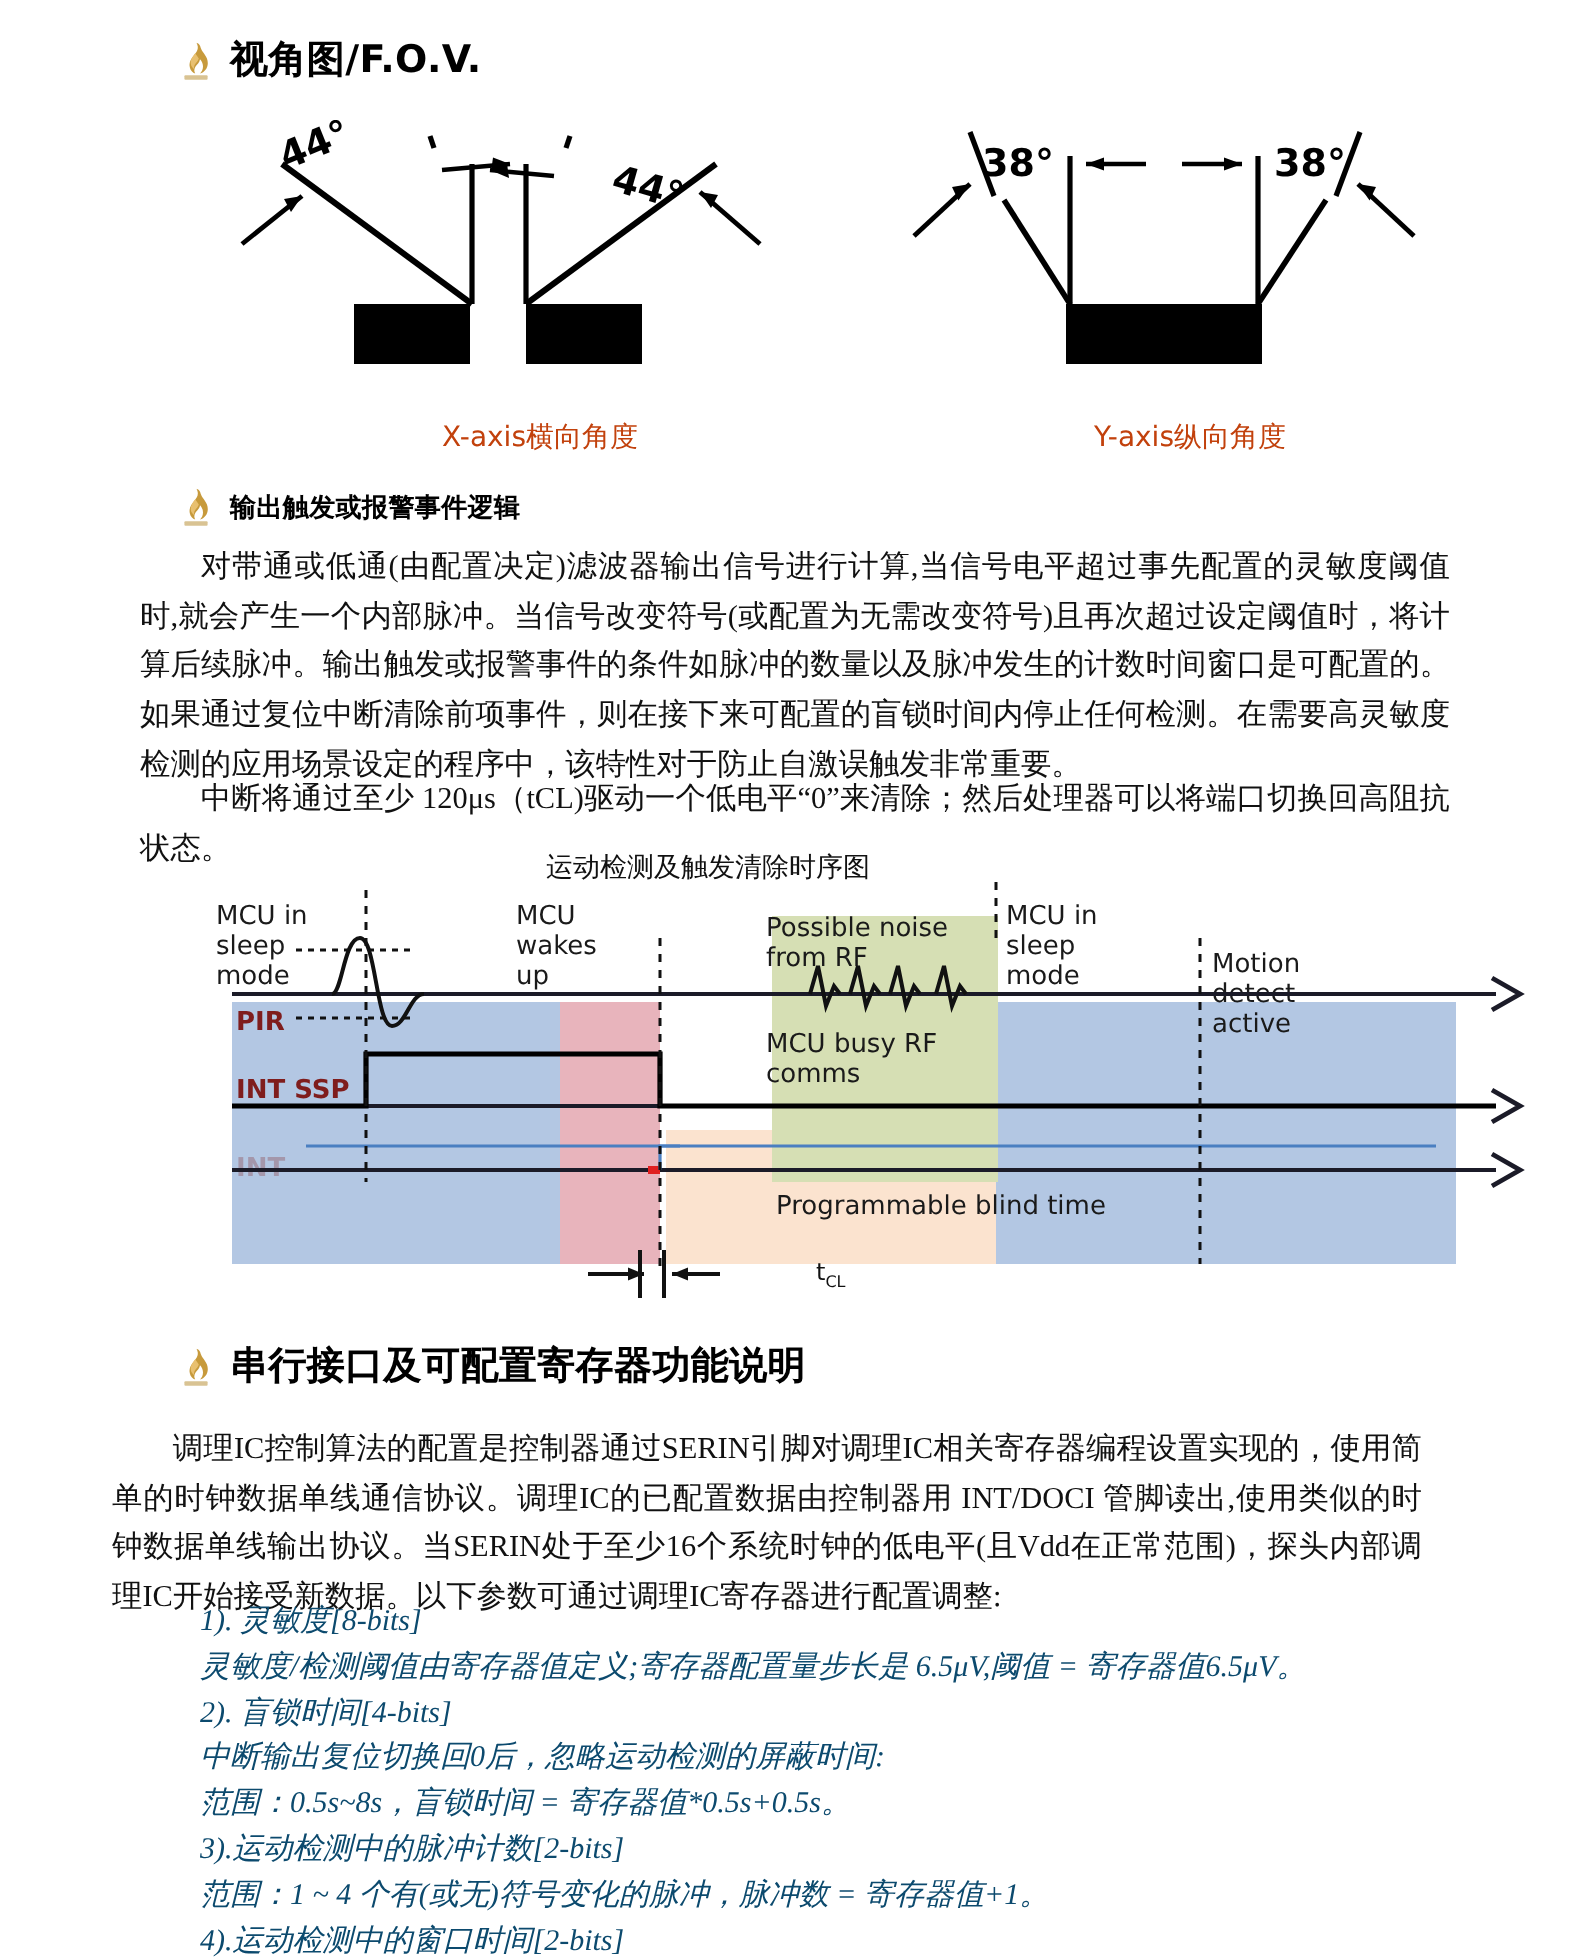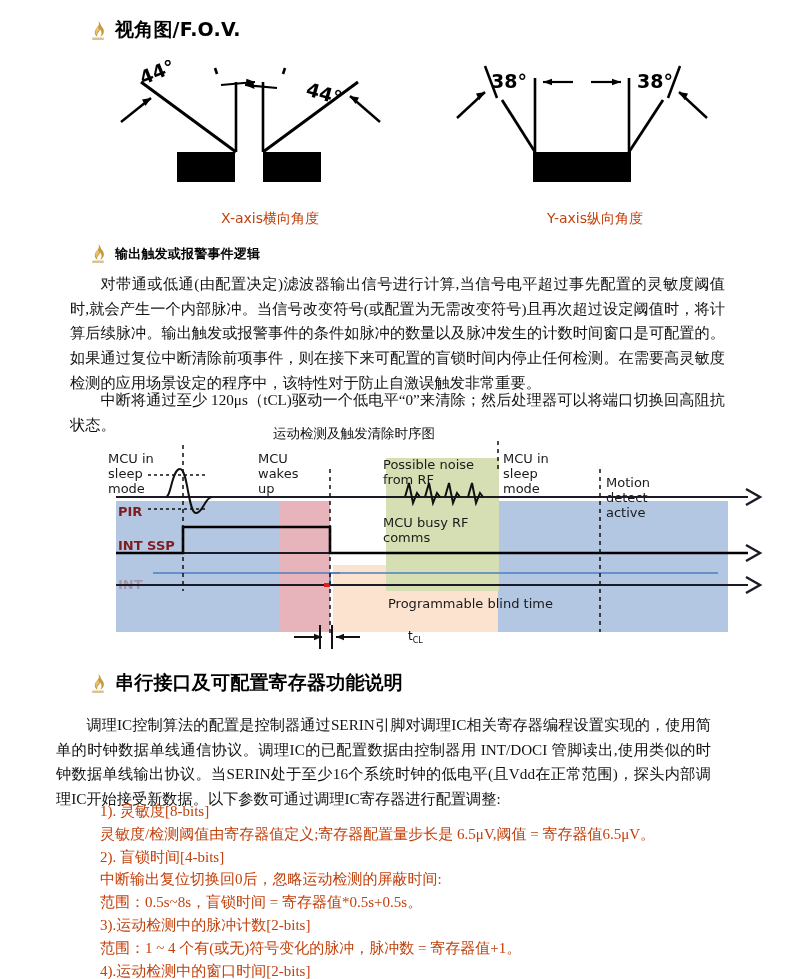--- a/index.html
+++ b/index.html
@@ -46,22 +46,23 @@
     font-size:15.2px;
     line-height:1.62;
     text-align:justify;
     text-indent:2em;
     color:#111;
   }
   .listline {
     font-family:"Liberation Serif","DejaVu Serif",serif;
     font-size:15px;
     line-height:1.52;
-    color:#c2410c;
+    color:#0c4a6e;
     white-space:nowrap;
+    font-style:italic;
   }
   .indent1 { padding-left: 30px; }
 
   
   #timing {
     position:absolute;
     left:108px; top:425px;
     width: 674px; height: 233px;
   }
   #timing .t-title {

